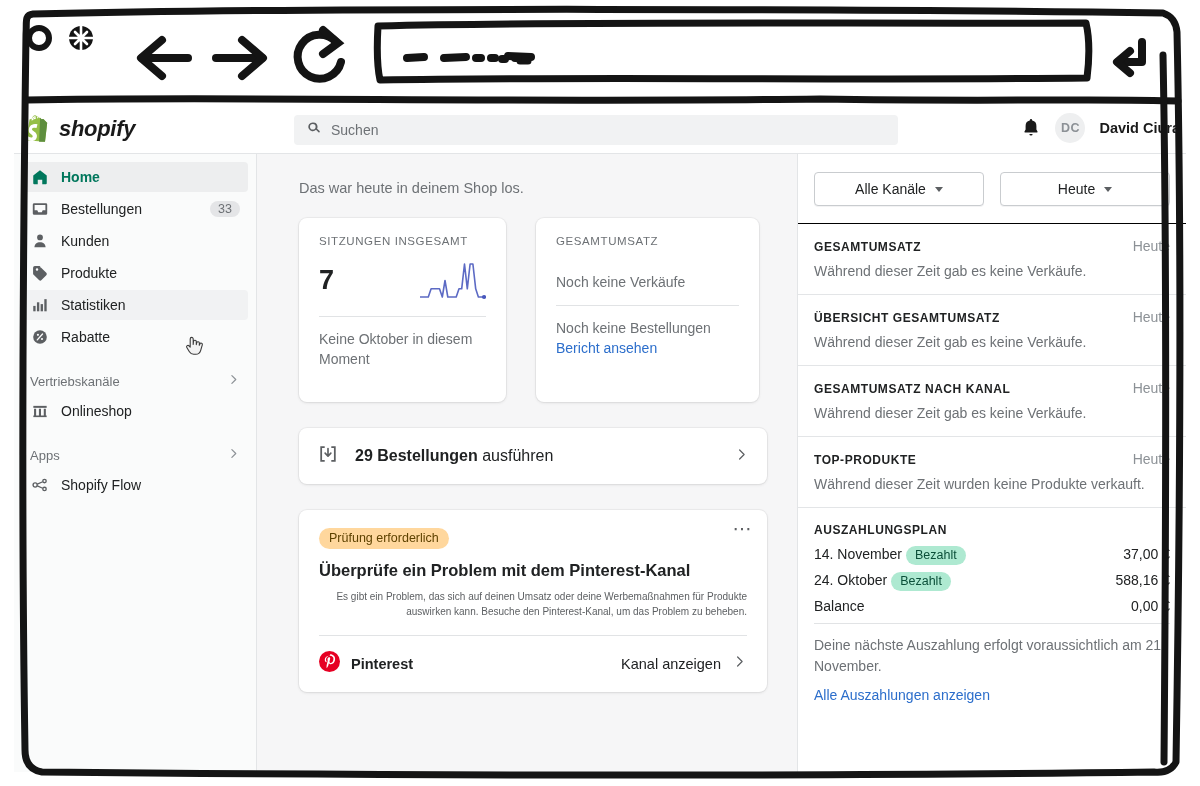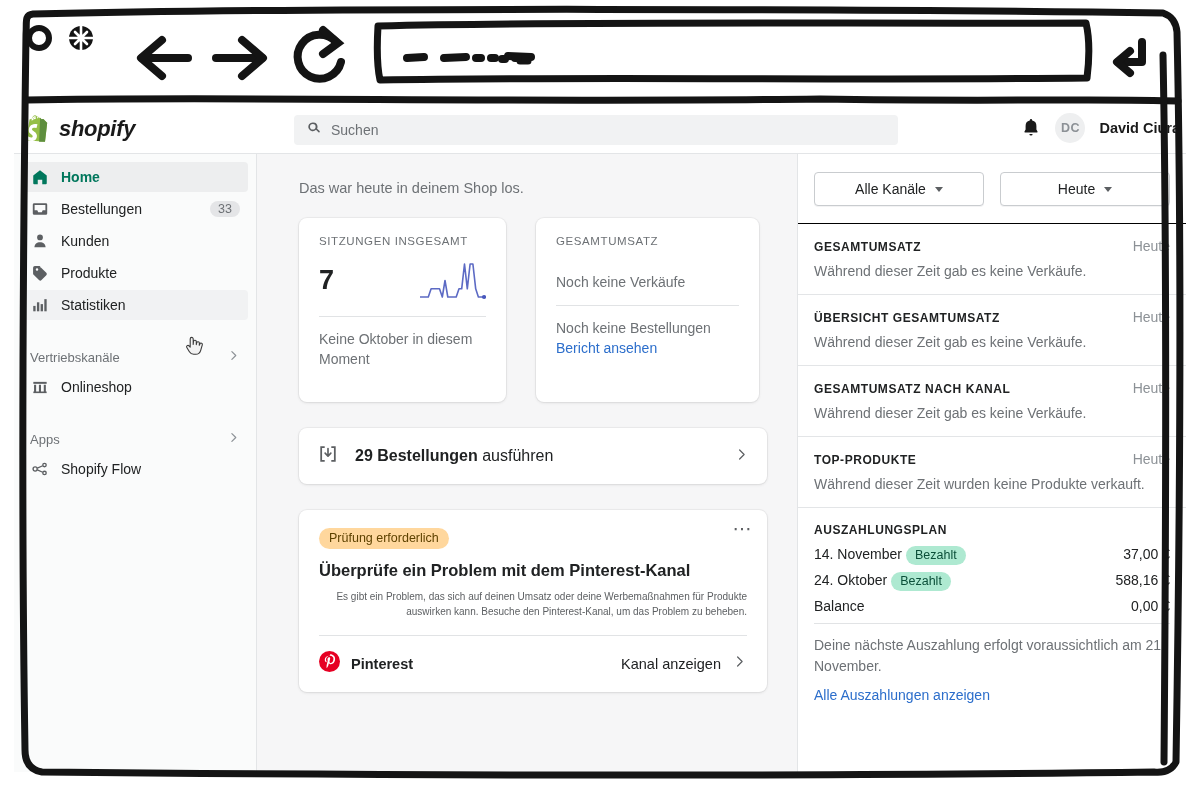--- a/index.html
+++ b/index.html
@@ -32,21 +32,21 @@
 
   
   .sidebar { position: absolute; left: 0; top: 50px; width: 243px; height: 618px; background: #fafbfb; border-right: 1px solid #e3e5e7; padding-top: 8px; }
   .nav-item { display: flex; align-items: center; height: 30px; margin: 0 8px 2px 8px; padding: 0 8px; border-radius: 4px; gap: 11px; cursor: pointer; }
   .nav-item.active { background: #edeeef; }
   .nav-item.hover  { background: #f1f2f3; }
   .nav-item .ic { width: 20px; height: 20px; display: flex; align-items: center; justify-content: center; flex: 0 0 20px; }
   .nav-item .lbl { font-size: 14px; color: #202223; flex: 1; }
   .nav-item.active .lbl { color: #00775c; font-weight: bold; }
   .nav-item .cnt { font-size: 12.5px; color: #6d7175; background: #e4e5e7; border-radius: 10px; padding: 1px 8px; }
-  .nav-section { display: flex; align-items: center; justify-content: space-between; margin: 28px 16px 6px 16px; cursor: pointer; }
+  .nav-section { display: flex; align-items: center; justify-content: space-between; margin: 20px 16px 6px 16px; cursor: pointer; }
   .nav-section .st { font-size: 13px; color: #6d7175; }
   .settings-row { position: absolute; left: 8px; bottom: 4px; display: flex; align-items: center; gap: 11px; padding: 0 8px; height: 30px; cursor: pointer; }
   .settings-row .lbl { font-size: 14px; color: #202223; }
 
   
   .main { position: absolute; left: 243px; top: 50px; width: 540px; height: 618px; background: #f6f6f7; padding: 26px 30px 0 42px; overflow: hidden; }
   .greeting { font-size: 14.5px; color: #6d7175; margin-bottom: 22px; }
 
   .cardrow { display: flex; gap: 30px; }
   .card { background: #ffffff; border-radius: 8px; box-shadow: 0 0 0 1px rgba(63,63,68,.05), 0 1px 3px rgba(63,63,68,.12); padding: 17px 20px 20px 20px; }
@@ -187,20 +187,31 @@
               <rect x="2.5" y="11" width="2.6" height="6" fill="#5c5f62"></rect>
               <rect x="6.6" y="7" width="2.6" height="10" fill="#5c5f62"></rect>
               <rect x="10.7" y="9" width="2.6" height="8" fill="#5c5f62"></rect>
               <rect x="14.8" y="3.5" width="2.6" height="13.5" fill="#5c5f62"></rect>
             </svg>
         </span>
         <span class="lbl">Statistiken</span>
       </div>
 
 
+      <div class="nav-item">
+        <span class="ic">
+          <svg width="18" height="18" viewBox="0 0 20 20">
+              <circle cx="10" cy="10" r="7.6" fill="#5c5f62"></circle>
+              <path d="M12.8 6.6L7 13.2" stroke="#fafbfb" stroke-width="1.5" stroke-linecap="round"></path>
+              <circle cx="7.7" cy="7.6" r="1.2" fill="#fafbfb"></circle>
+              <circle cx="12.2" cy="12.2" r="1.2" fill="#fafbfb"></circle>
+            </svg>
+        </span>
+        <span class="lbl">Rabatte</span>
+      </div>
 
       <div class="nav-section">
         <span class="st">Vertriebskanäle</span>
         <span>
           <svg width="13" height="13" viewBox="0 0 20 20">
               <path d="M7.5 4l6 6-6 6" fill="none" stroke="#8c9196" stroke-width="1.8" stroke-linecap="round" stroke-linejoin="round"></path>
             </svg>
         </span>
       </div>
 

